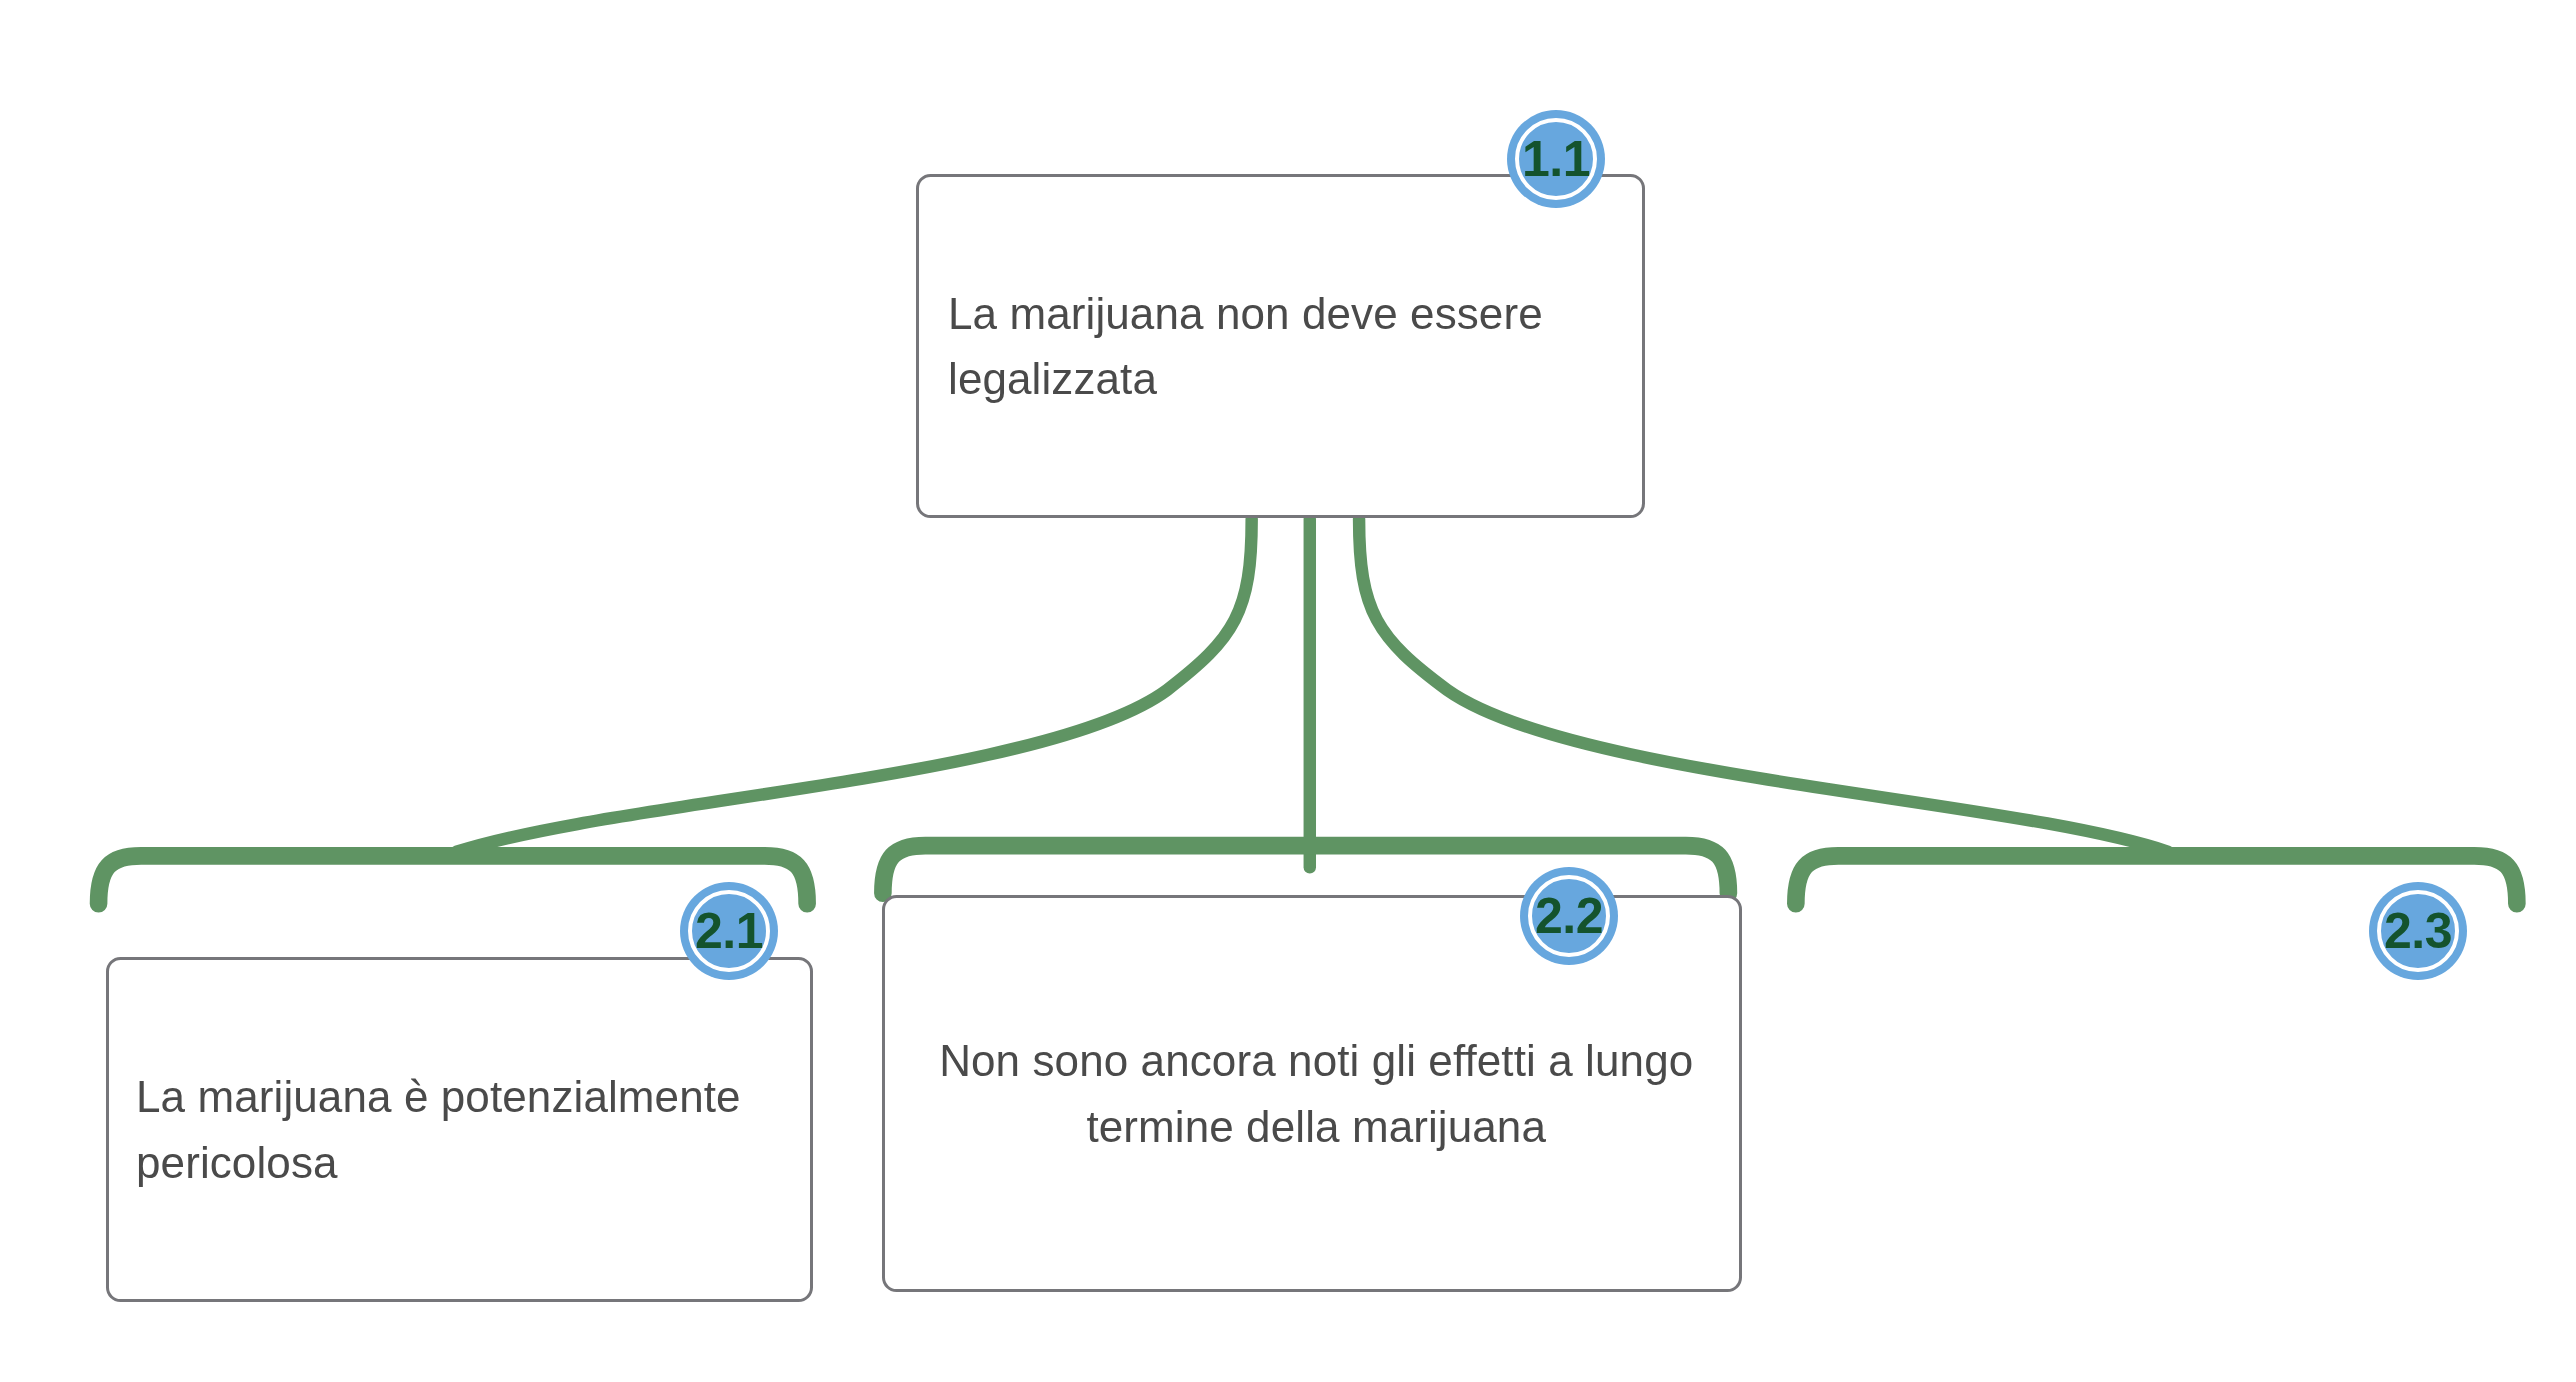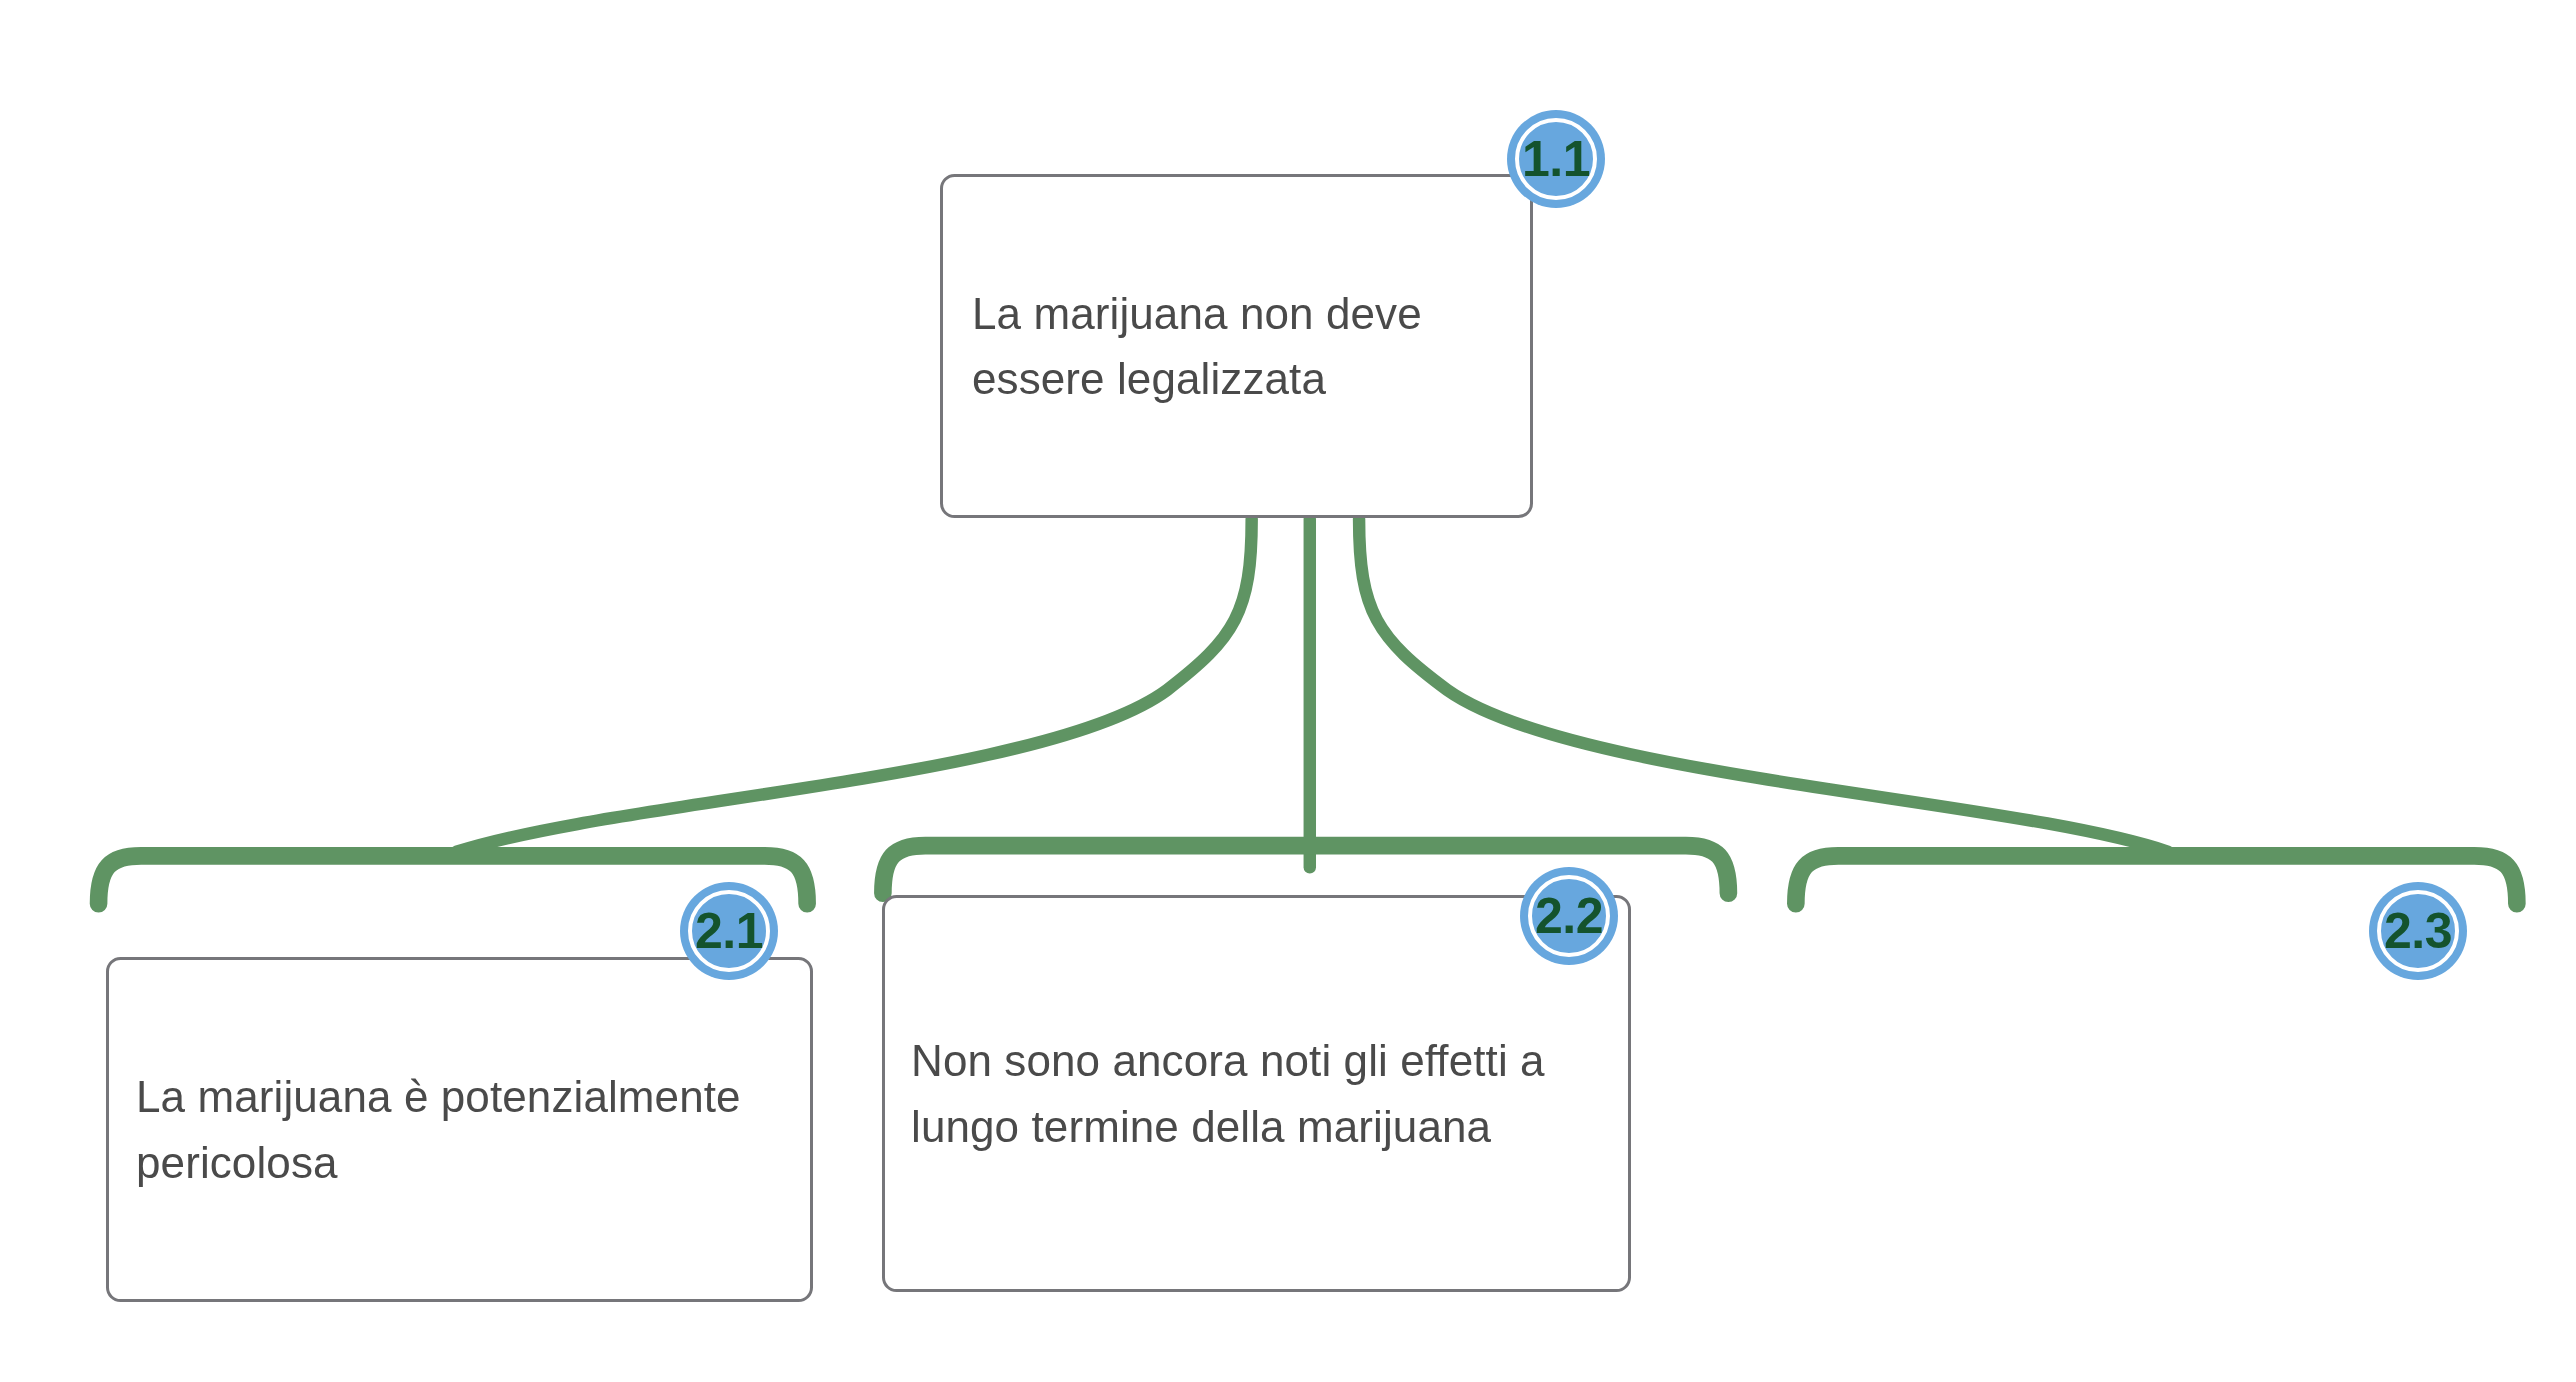--- a/index.html
+++ b/index.html
@@ -40,37 +40,37 @@
     line-height: 1.48;
     letter-spacing: 0.1px;
     padding: 0 17.6px;
     width: 100%;
     box-sizing: border-box;
     white-space: pre-line;
   }
   .node-root {
     left: 916px;
     top: 174px;
-    width: 593px;
+    width: 729px;
     height: 344px;
-    margin-left: 24px;
   }
   .node-root .node-text { padding-left: 29px; padding-right: 21px; }
   .node-c1 {
     left: 106px;
     top: 957px;
     width: 707px;
     height: 345px;
   }
   .node-c1 .node-text { padding-left: 27px; }
   .node-c2 {
     left: 882px;
     top: 895px;
-    width: 749px;
+    width: 860px;
     height: 397px;
+    text-align: center;
   }
   .node-c2 .node-text { padding-left: 26px; }
   .node-c3 {
     left: 1805px;
     top: 957px;
     width: 713px;
     height: 340px;
   }
   .node-c3 .node-text { padding-left: 25px; }
 

